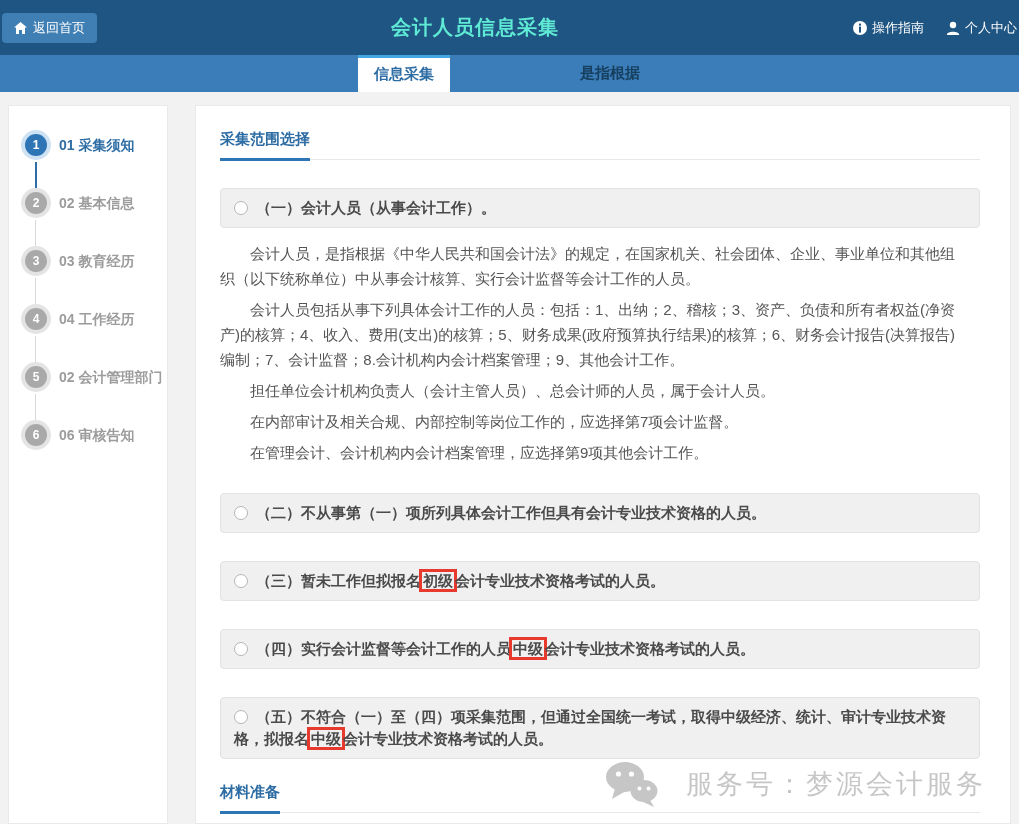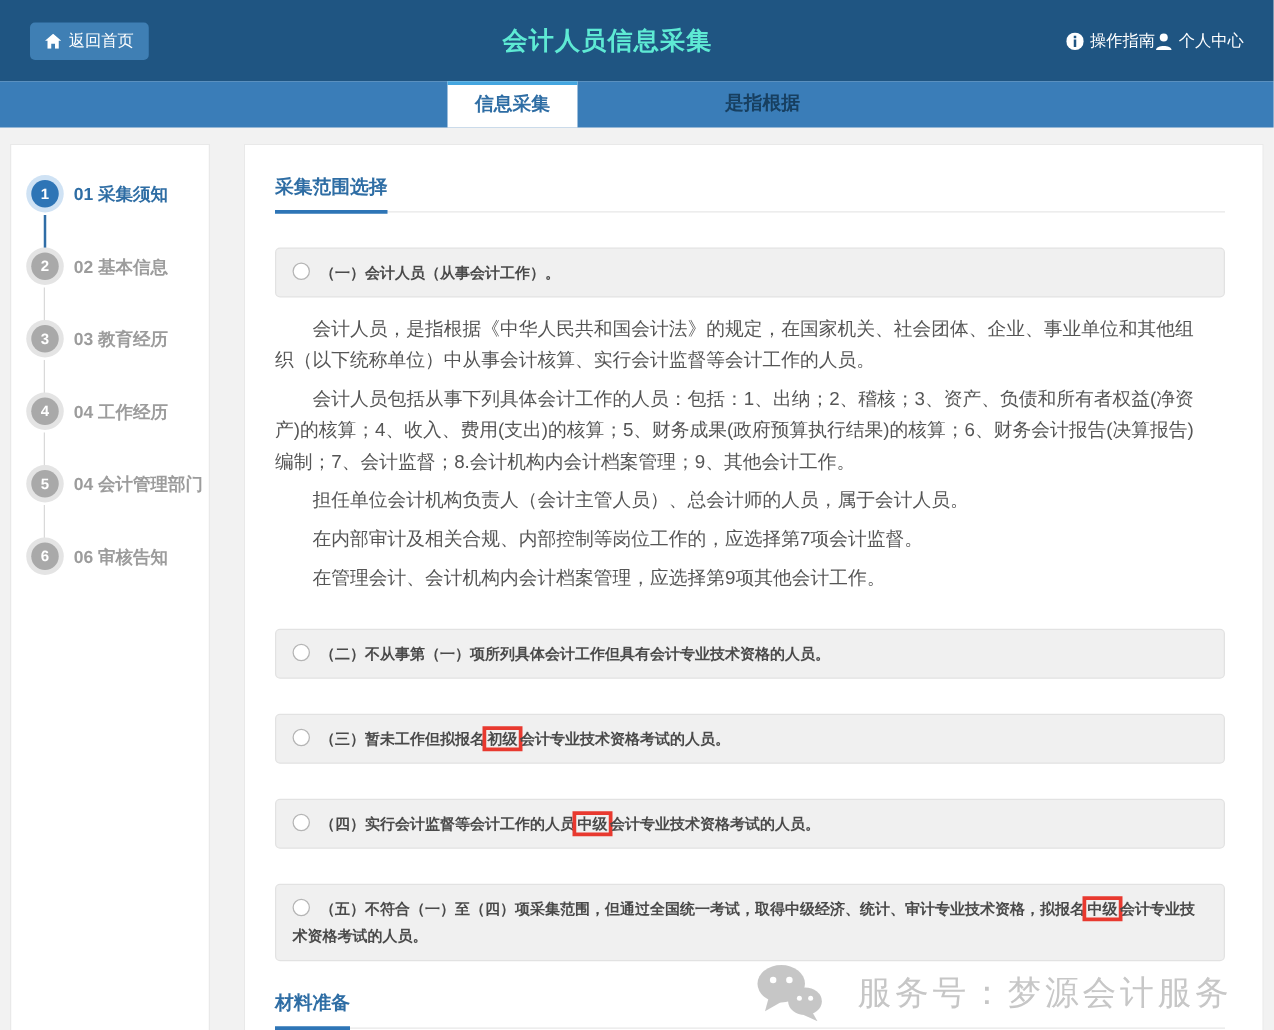--- a/index.html
+++ b/index.html
@@ -3,41 +3,41 @@
 <meta charset="utf-8">
 <style>
   * { box-sizing: border-box; margin: 0; padding: 0; }
   html, body {
     width: 1019px; height: 824px; overflow: hidden;
     font-family: "Liberation Sans", "DejaVu Sans", sans-serif;
     background: #f2f2f2;
   }
   
   .header {
-    height: 65px; background: #1f5582; display: flex; align-items: center;
-    padding: 0 24px; position: relative;
+    height: 55px; background: #1f5582; display: flex; align-items: center;
+    padding: 0 2px; position: relative;
   }
   .back-btn {
     background: #3f7fb4; color: #fff; border: none; border-radius: 4px;
     padding: 6px 12px; font-size: 13px; display: flex; align-items: center; gap: 6px;
     cursor: pointer; font-family: inherit;
   }
   .header-title {
     flex: 1; text-align: center; color: #5eead4; font-size: 20px; font-weight: bold;
     letter-spacing: 1px;
   }
-  .header-right { display: flex; align-items: center; }
+  .header-right { display: flex; align-items: center; gap: 22px; }
   .header-link {
     color: #fff; font-size: 13px; display: flex; align-items: center; gap: 5px; cursor: pointer;
   }
   .icon-svg { display: block; }
   
   .tabbar { height: 37px; background: #3a7db8; position: relative; }
   .tab-active {
-    position: absolute; left: 358px; top: 0; width: 104px; height: 37px;
+    position: absolute; left: 358px; top: 0; width: 92px; height: 37px;
     background: #fff; border-top: 3px solid #44a6e0; color: #2e6da4;
     font-size: 15px; font-weight: bold; text-align: center; line-height: 32px; cursor: pointer;
   }
   .tab-inactive {
     position: absolute; left: 548px; top: 0; width: 124px; height: 37px;
     color: #173f60; font-size: 15px; font-weight: bold; text-align: center; line-height: 36px;
     cursor: pointer;
   }
   
   .content { display: flex; padding: 13px 8px 0 8px; gap: 27px; height: 732px; }
@@ -60,21 +60,21 @@
   .step.active .step-label { color: #2e6da4; }
   .step.active .step-line { background: #2f6da6; width: 2px; }
   
   .section-head { border-bottom: 1px solid #e8e8e8; margin-bottom: 17px; }
   .section-title {
     display: inline-block; color: #2e6da4; font-size: 15px; font-weight: bold;
     padding-bottom: 9px; border-bottom: 3px solid #2e75b6; margin-bottom: -2px;
   }
   .opt {
     background: #f0f0f0; border: 1px solid #e2e2e2; border-radius: 4px;
-    padding: 8px 13px; margin-bottom: 13px; font-size: 12px; font-weight: bold;
+    padding: 8px 13px; margin-bottom: 13px; font-size: 15px; font-weight: bold;
     color: #4a4a4a; line-height: 22px; cursor: pointer; margin-top: 28px;
   }
   .radio {
     display: inline-block; width: 14px; height: 14px; border-radius: 50%;
     background: #fff; border: 1px solid #b5b5b5; margin-right: 8px; vertical-align: -2px;
   }
   .redbox { border: 3px solid #e8392f; padding: 0 1px; margin: 0 -2px; }
   .paras { margin: 4px 16px 16px 0; }
   .paras p, .mat-item {
     font-size: 15px; color: #555; line-height: 25px; text-indent: 2em; margin: 6px 0;
@@ -148,21 +148,21 @@
       <span class="step-label">03 教育经历</span>
       <span class="step-line"></span>
     </div>
     <div class="step">
       <span class="step-dot">4</span>
       <span class="step-label">04 工作经历</span>
       <span class="step-line"></span>
     </div>
     <div class="step">
       <span class="step-dot">5</span>
-      <span class="step-label">04 会计管理部门</span>
+      <span class="step-label">02 会计管理部门</span>
       <span class="step-line"></span>
     </div>
     <div class="step">
       <span class="step-dot">6</span>
       <span class="step-label">06 审核告知</span>
     </div>
   </div>
 
   <div class="panel main">
 

